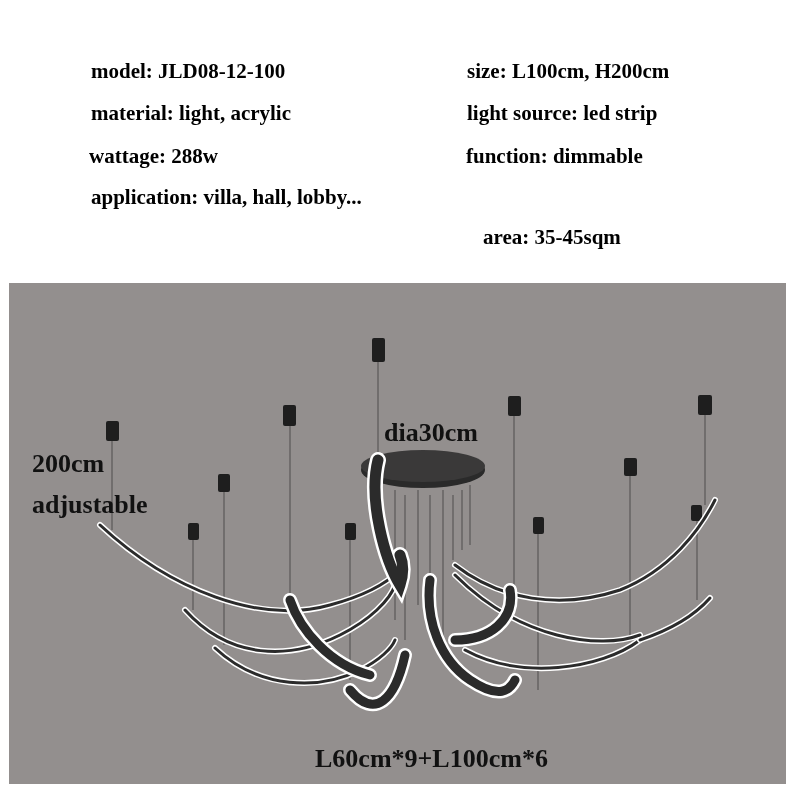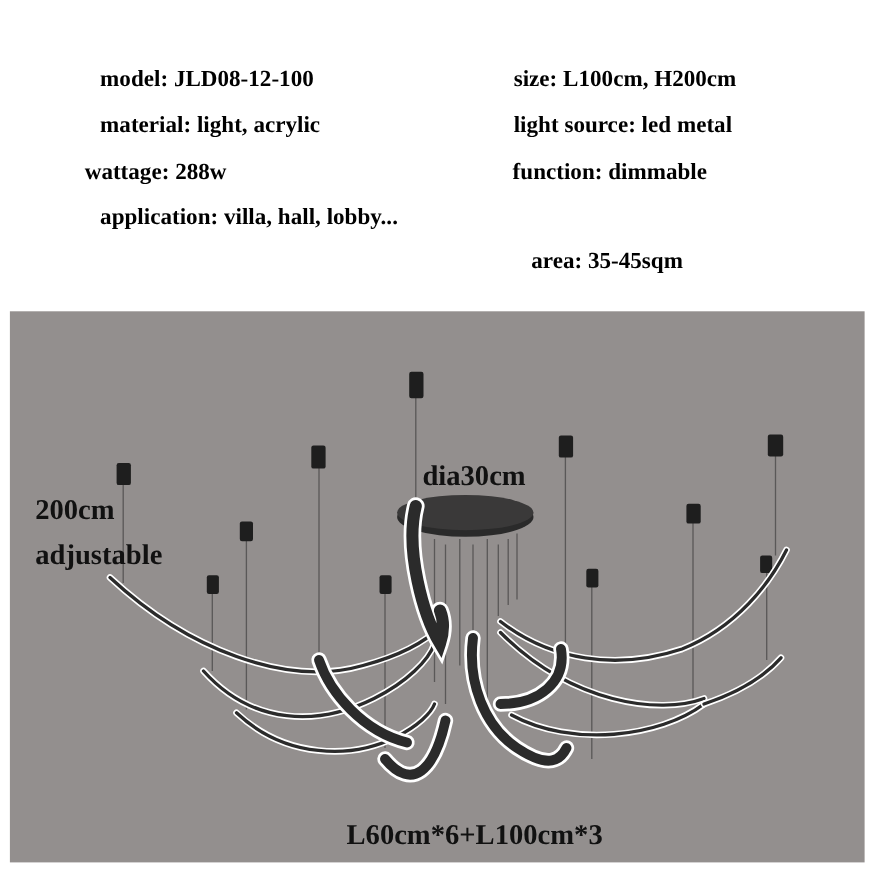--- a/index.html
+++ b/index.html
@@ -7,25 +7,25 @@
     .spec { position: absolute; font-weight: bold; font-size: 21px; color: #000; white-space: nowrap; line-height: 1; }
     .panel { position: absolute; left: 9px; top: 283px; width: 777px; height: 501px; background: #938f8e; overflow: hidden; }
     .panel svg { position: absolute; left: 0; top: 0; }
     .label { position: absolute; font-weight: bold; font-size: 26px; color: #111; white-space: nowrap; line-height: 1; }
   </style>
 </head>
 <body>
 
 <div class="spec" style="left:91px; top:61px;text-align:right;">model: JLD08-12-100</div>
 <div class="spec" style="left:91px; top:103px;">material: light, acrylic</div>
-<div class="spec" style="left:77px; top:146px;text-align:center;">wattage: 288w</div>
+<div class="spec" style="left:89px; top:146px;text-align:center;">wattage: 288w</div>
 <div class="spec" style="left:91px; top:187px;">application: villa, hall, lobby...</div>
 
 <div class="spec" style="left:467px; top:61px;">size: L100cm, H200cm</div>
-<div class="spec" style="left:467px; top:103px;">light source: led metal</div>
+<div class="spec" style="left:467px; top:103px;">light source: led strip</div>
 <div class="spec" style="left:466px; top:146px;text-align:center;">function: dimmable</div>
 <div class="spec" style="left:483px; top:187px;margin-top:40px;">area: 35-45sqm</div>
 
 <div class="panel">
   <svg width="777" height="501" viewBox="9 283 777 501">
 
     <g stroke="#5a5858" stroke-width="1.2">
       <line x1="112" y1="440" x2="112" y2="530"></line>
       <line x1="224" y1="490" x2="224" y2="645"></line>
       <line x1="193" y1="540" x2="193" y2="610"></line>
@@ -100,14 +100,14 @@
       <path d="M430 580 C425 620 440 660 470 680 C500 700 510 690 515 680" stroke="#2b2b2b" stroke-width="9"></path>
 
       <path d="M510 590 C515 620 490 640 455 640" stroke="#fff" stroke-width="14"></path>
       <path d="M510 590 C515 620 490 640 455 640" stroke="#2b2b2b" stroke-width="9"></path>
     </g>
   </svg>
 
   <div class="label" style="left:23px; top:168px;">200cm</div>
   <div class="label" style="left:23px; top:209px;">adjustable</div>
   <div class="label" style="left:375px; top:137px;">dia30cm</div>
-  <div class="label" style="left:306px; top:463px;">L60cm*6+L100cm*3</div>
+  <div class="label" style="left:306px; top:463px;">L60cm*9+L100cm*6</div>
 </div>
 
 </body></html>

